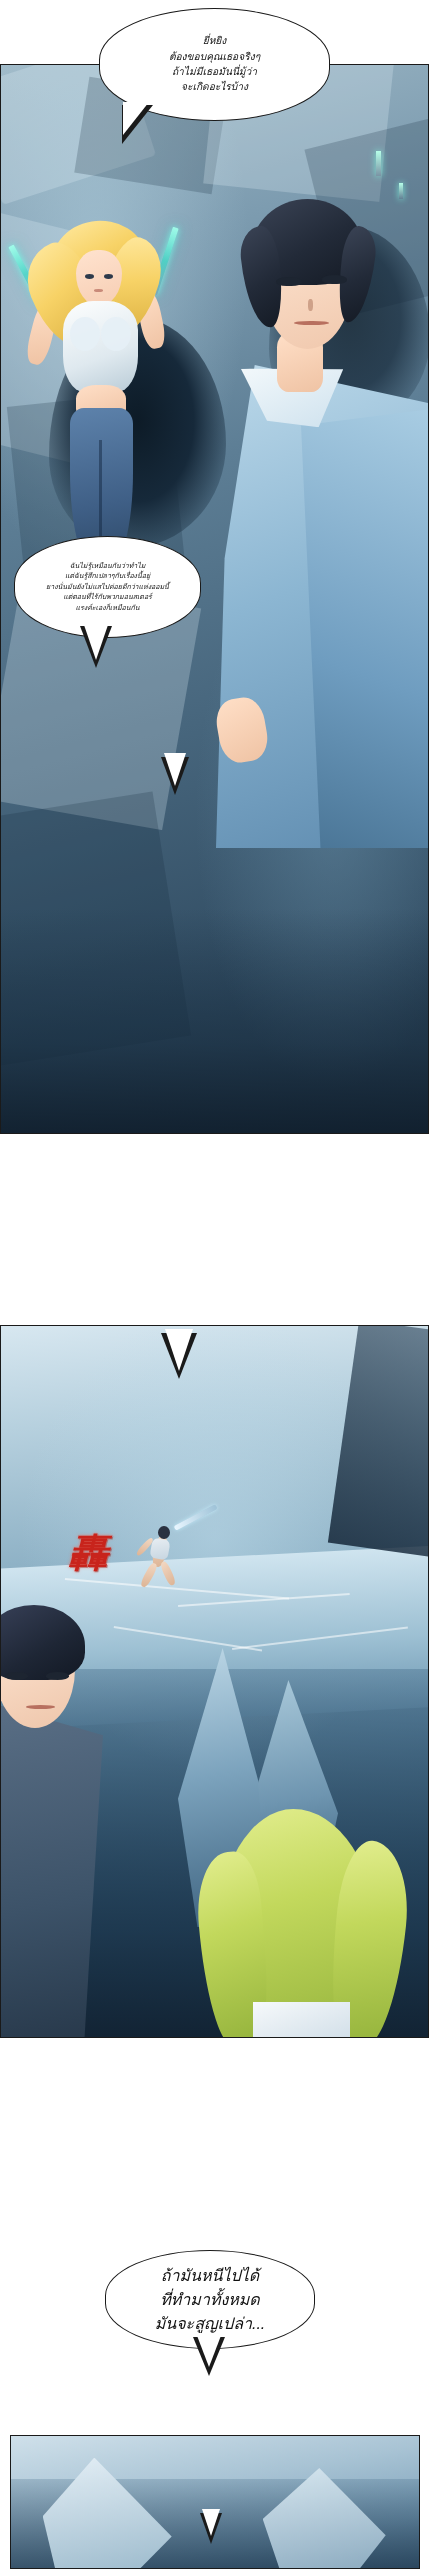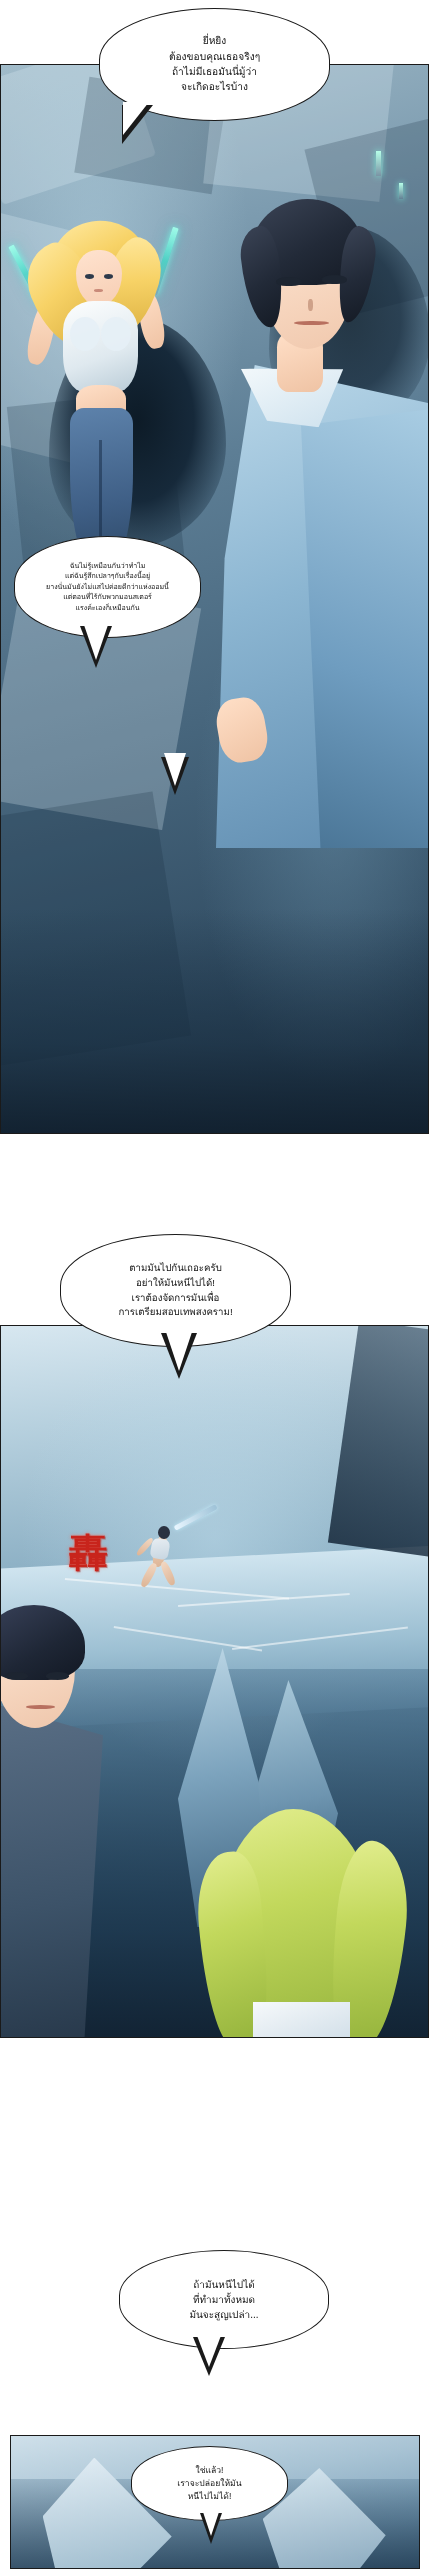--- a/index.html
+++ b/index.html
@@ -10,20 +10,21 @@
   body {
     width: 429px;
     font-family: "Liberation Sans", sans-serif;
   }
   .page {
     position: relative;
     width: 429px;
     height: 2576px;
     background: #ffffff;
     overflow: hidden;
+    font-style: italic;
   }
 
   
   .panel {
     position: absolute;
     overflow: hidden;
   }
 
   
   #panel-1 {
@@ -350,53 +351,42 @@
     <div>
       <div class="gg-hair" style="left:215px; top:483px; width:161px; height:236px;"></div>
       <div class="gg-hair" style="left:200px; top:526px; width:64px; height:193px; border-radius:60% 40% 30% 40% / 40% 30% 60% 70%; transform:rotate(-5deg);"></div>
       <div class="gg-hair" style="left:333px; top:515px; width:70px; height:204px; border-radius:40% 60% 40% 30% / 35% 40% 60% 65%; transform:rotate(6deg);"></div>
       <div style="position:absolute; left:252px; top:676px; width:97px; height:43px; background:linear-gradient(160deg,#f6f9fb,#cfdde7);"></div>
     </div>
 
     <div style="position:absolute; right:-21.5px; top:0px; width:107px; height:225px; background:linear-gradient(200deg, rgba(30,55,78,.55), rgba(20,38,56,.85)); transform:rotate(8deg);"></div>
   </div>
 
-  <div class="bubble" style="left:60px; top:1234px; width:231px; height:113px; font-size:9.7px; z-index:60;">
-    <div class="txt">ตามมันไปกันเถอะครับ
-อย่าให้มันหนีไปได้!
-เราต้องจัดการมันเพื่อ
-การเตรียมสอบเทพสงคราม!</div>
-  </div>
   <div class="tail" style="left:161px; top:1333px; z-index:61;">
     <div style="width:0;height:0;border-left:18px solid transparent;border-right:18px solid transparent;border-top:46px solid #1a1a1a;"></div>
     <div style="position:absolute; left:3.8px; top:-4.3px; width:0;height:0;border-left:14.5px solid transparent;border-right:14.5px solid transparent;border-top:42px solid #ffffff;"></div>
   </div>
 
-  <div class="bubble" style="left:119px; top:2250px; width:210px; height:99px; font-size:10px; z-index:60;">
+  <div class="bubble" style="left:105px; top:2250px; width:210px; height:99px; font-size:16px; z-index:60;">
     <div class="txt">ถ้ามันหนีไปได้
 ที่ทำมาทั้งหมด
 มันจะสูญเปล่า...</div>
   </div>
   <div class="tail" style="left:193px; top:2337px; z-index:61;">
     <div style="width:0;height:0;border-left:16px solid transparent;border-right:16px solid transparent;border-top:39px solid #1a1a1a;"></div>
     <div style="position:absolute; left:3.2px; top:-4.3px; width:0;height:0;border-left:13px solid transparent;border-right:13px solid transparent;border-top:34px solid #ffffff;"></div>
   </div>
 
   <div class="gutter" style="left:0; top:2038px; width:429px; height:0px;"></div>
 
   <div class="panel panel-border" id="panel-3">
     <div style="position:absolute; left:-10.7px; top:43px; width:440px; height:107px; background:linear-gradient(180deg, rgba(60,100,130,.25), rgba(20,45,68,.8));"></div>
     <div style="position:absolute; left:32px; top:21.5px; width:129px; height:113px; background:linear-gradient(170deg,#e3eef5,#9dbbcd); clip-path:polygon(40% 0%, 100% 70%, 74% 100%, 10% 100%, 0% 52%);"></div>
     <div style="position:absolute; left:252px; top:32px; width:123px; height:102px; background:linear-gradient(170deg,#d6e6ef,#8cabc0); clip-path:polygon(46% 0%, 100% 66%, 78% 100%, 14% 100%, 0% 50%);"></div>
   </div>
 
-  <div class="bubble" style="left:131px; top:2446px; width:157px; height:75px; font-size:8.6px; z-index:60;">
-    <div class="txt">ใช่แล้ว!
-เราจะปล่อยให้มัน
-หนีไปไม่ได้!</div>
-  </div>
   <div class="tail" style="left:200px; top:2513px; z-index:61;">
     <div style="width:0;height:0;border-left:11.8px solid transparent;border-right:11.8px solid transparent;border-top:31px solid #1a1a1a;"></div>
     <div style="position:absolute; left:2.1px; top:-4.3px; width:0;height:0;border-left:9.7px solid transparent;border-right:9.7px solid transparent;border-top:27px solid #ffffff;"></div>
   </div>
 
 </div>
 
 
 </body></html>

